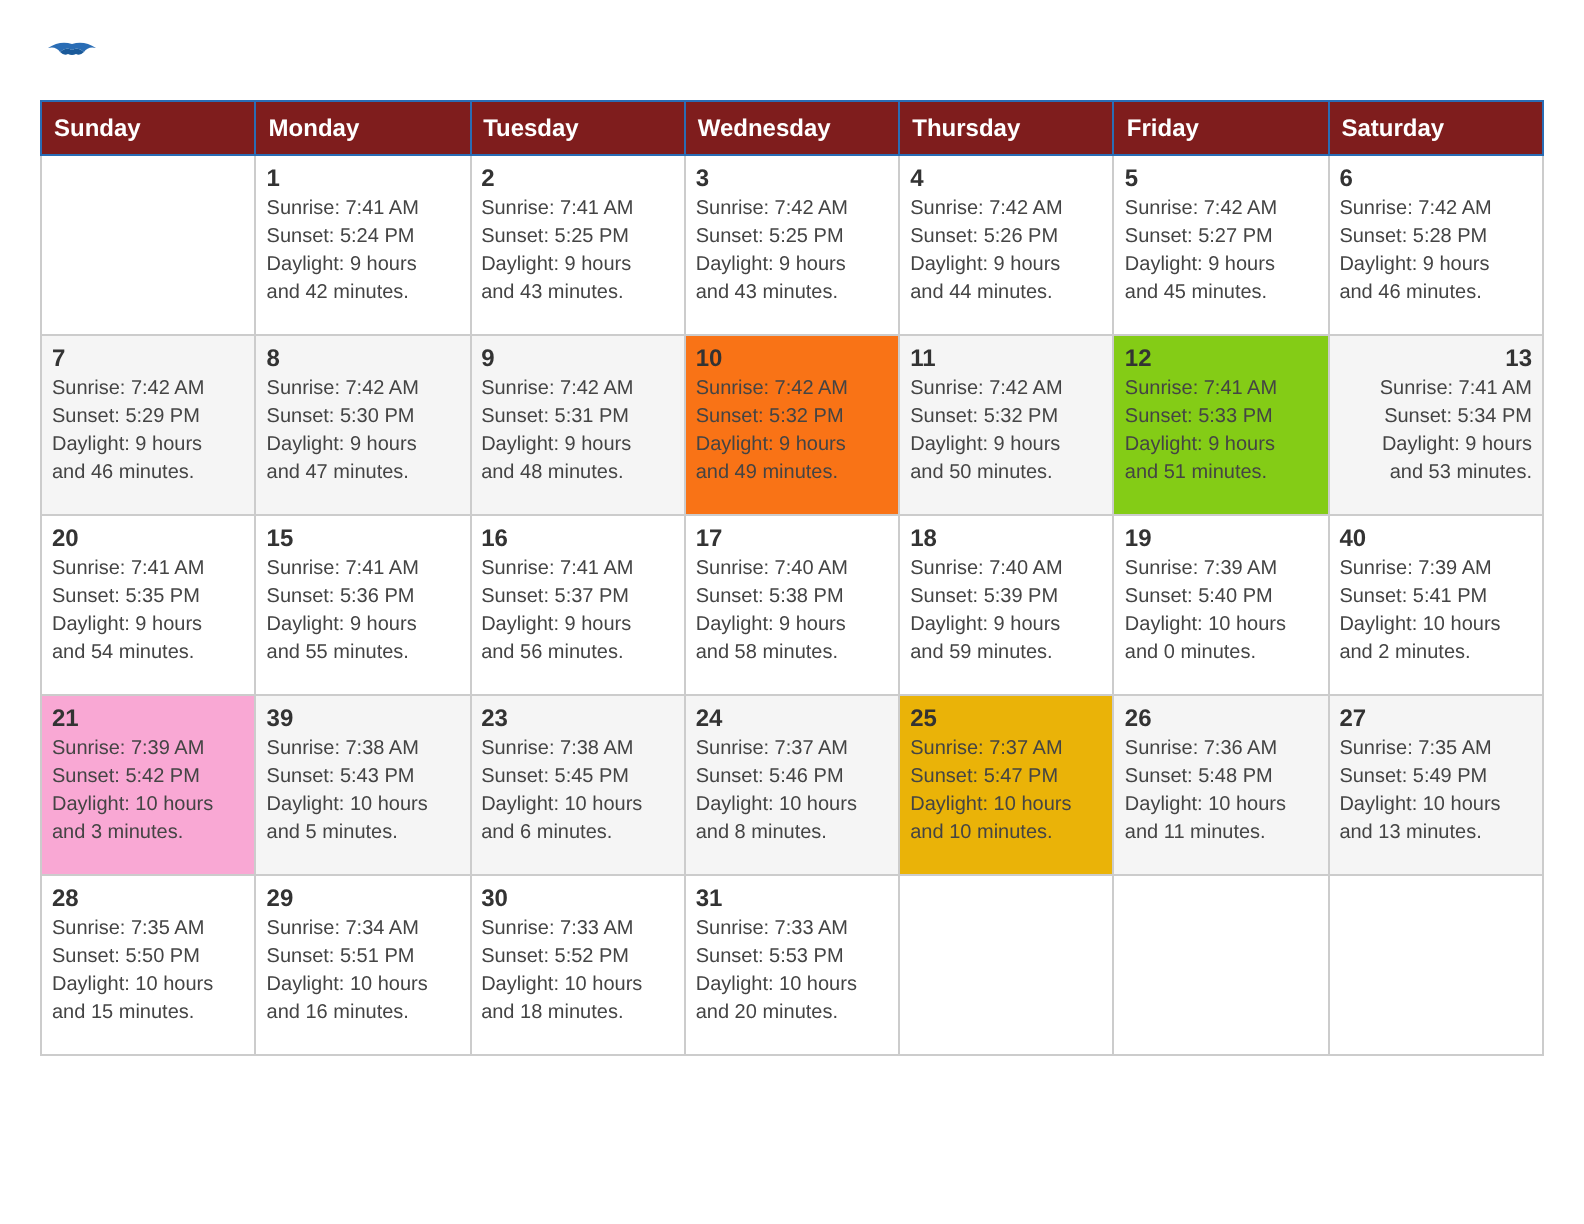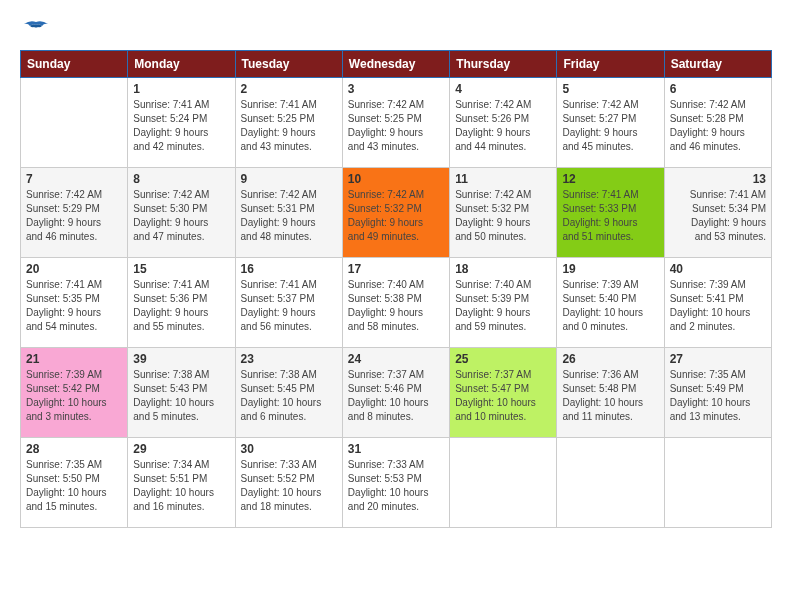--- a/index.html
+++ b/index.html
@@ -217,21 +217,21 @@
           <div class="day-info">Sunrise: 7:38 AM<br>Sunset: 5:43 PM<br>Daylight: 10 hours<br>and 5 minutes.</div>
         </td>
         <td style="background: rgb(245, 245, 245);">
           <div class="day-number">23</div>
           <div class="day-info">Sunrise: 7:38 AM<br>Sunset: 5:45 PM<br>Daylight: 10 hours<br>and 6 minutes.</div>
         </td>
         <td style="background: rgb(245, 245, 245);">
           <div class="day-number">24</div>
           <div class="day-info">Sunrise: 7:37 AM<br>Sunset: 5:46 PM<br>Daylight: 10 hours<br>and 8 minutes.</div>
         </td>
-        <td style="background: #bef264;">
+        <td style="background: #eab308;">
           <div class="day-number">25</div>
           <div class="day-info">Sunrise: 7:37 AM<br>Sunset: 5:47 PM<br>Daylight: 10 hours<br>and 10 minutes.</div>
         </td>
         <td style="background: rgb(245, 245, 245);">
           <div class="day-number">26</div>
           <div class="day-info">Sunrise: 7:36 AM<br>Sunset: 5:48 PM<br>Daylight: 10 hours<br>and 11 minutes.</div>
         </td>
         <td style="background: rgb(245, 245, 245); margin-left: 32px;">
           <div class="day-number">27</div>
           <div class="day-info">Sunrise: 7:35 AM<br>Sunset: 5:49 PM<br>Daylight: 10 hours<br>and 13 minutes.</div>

